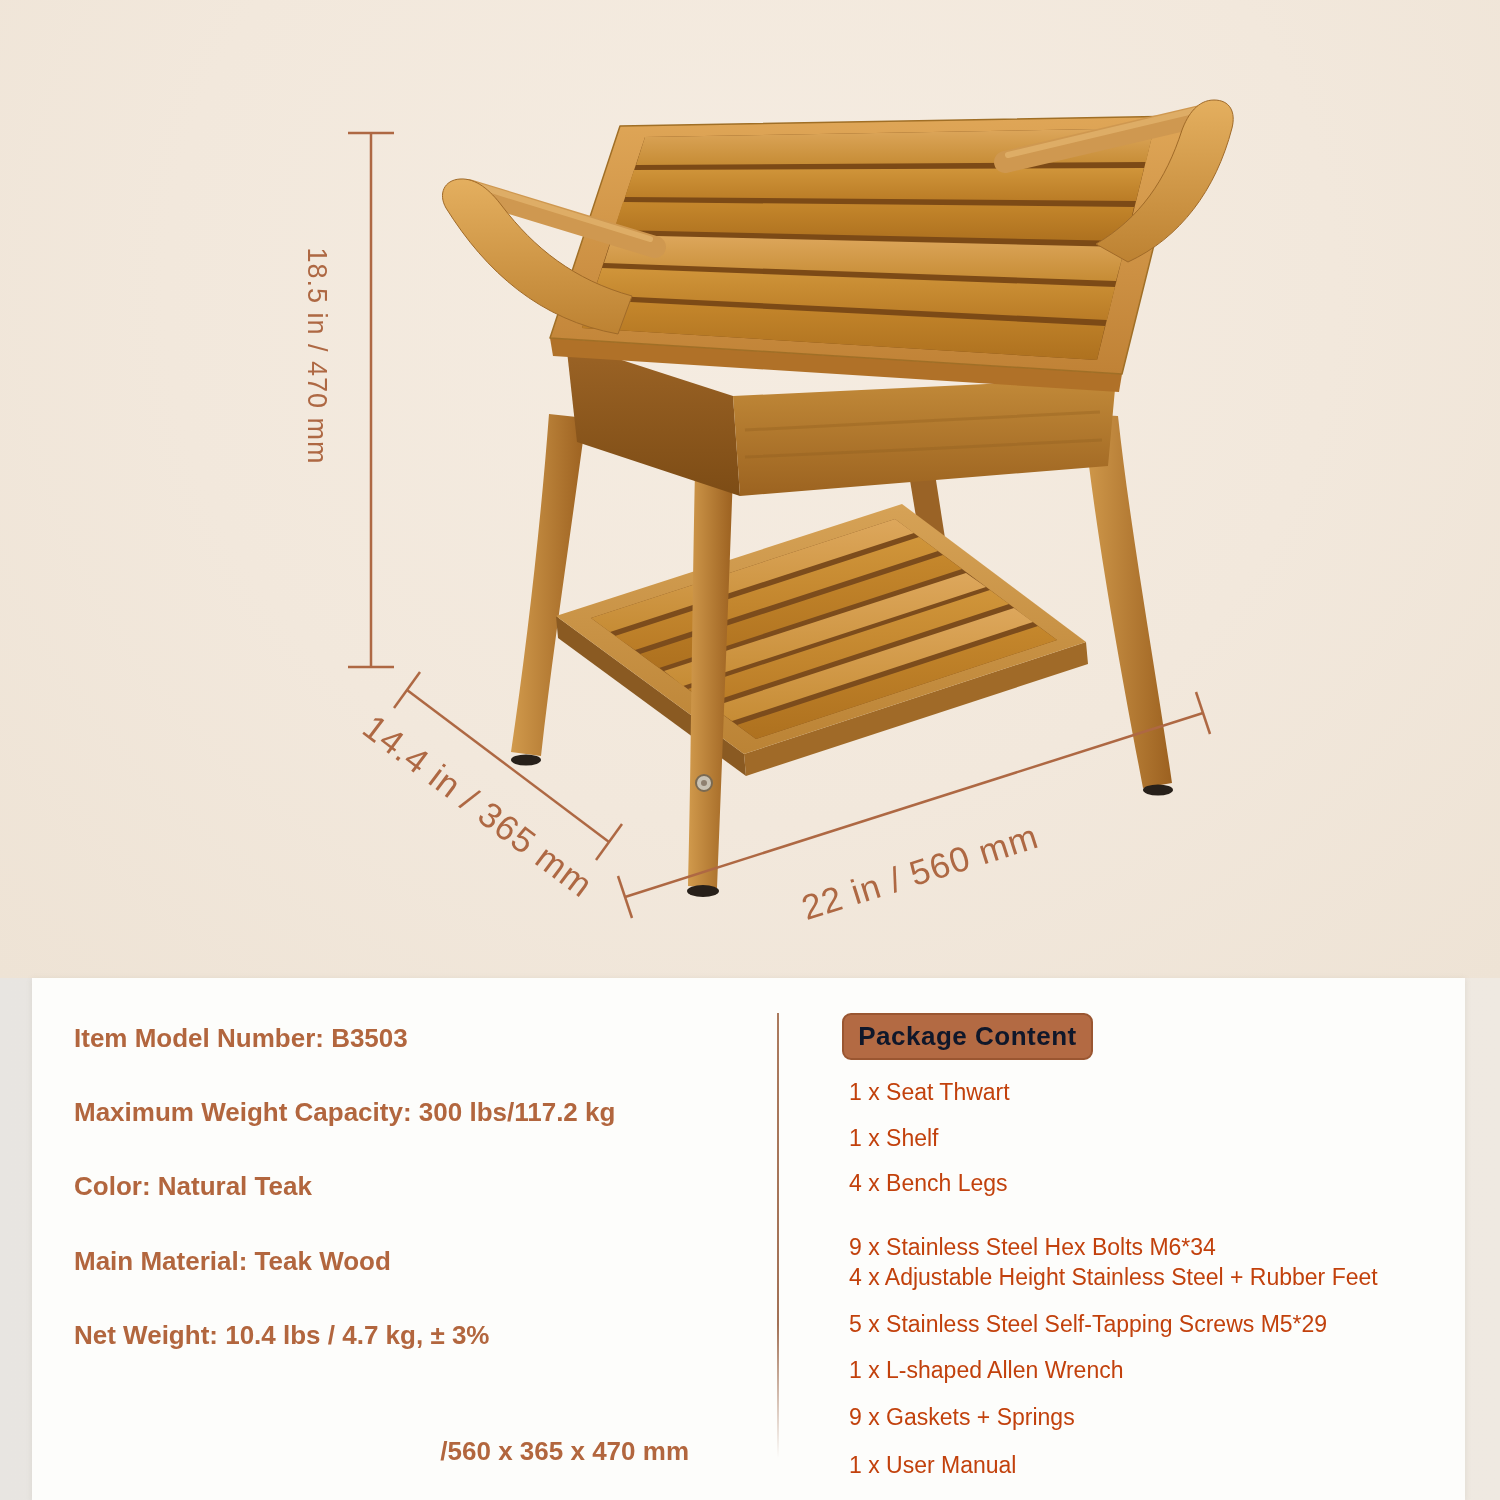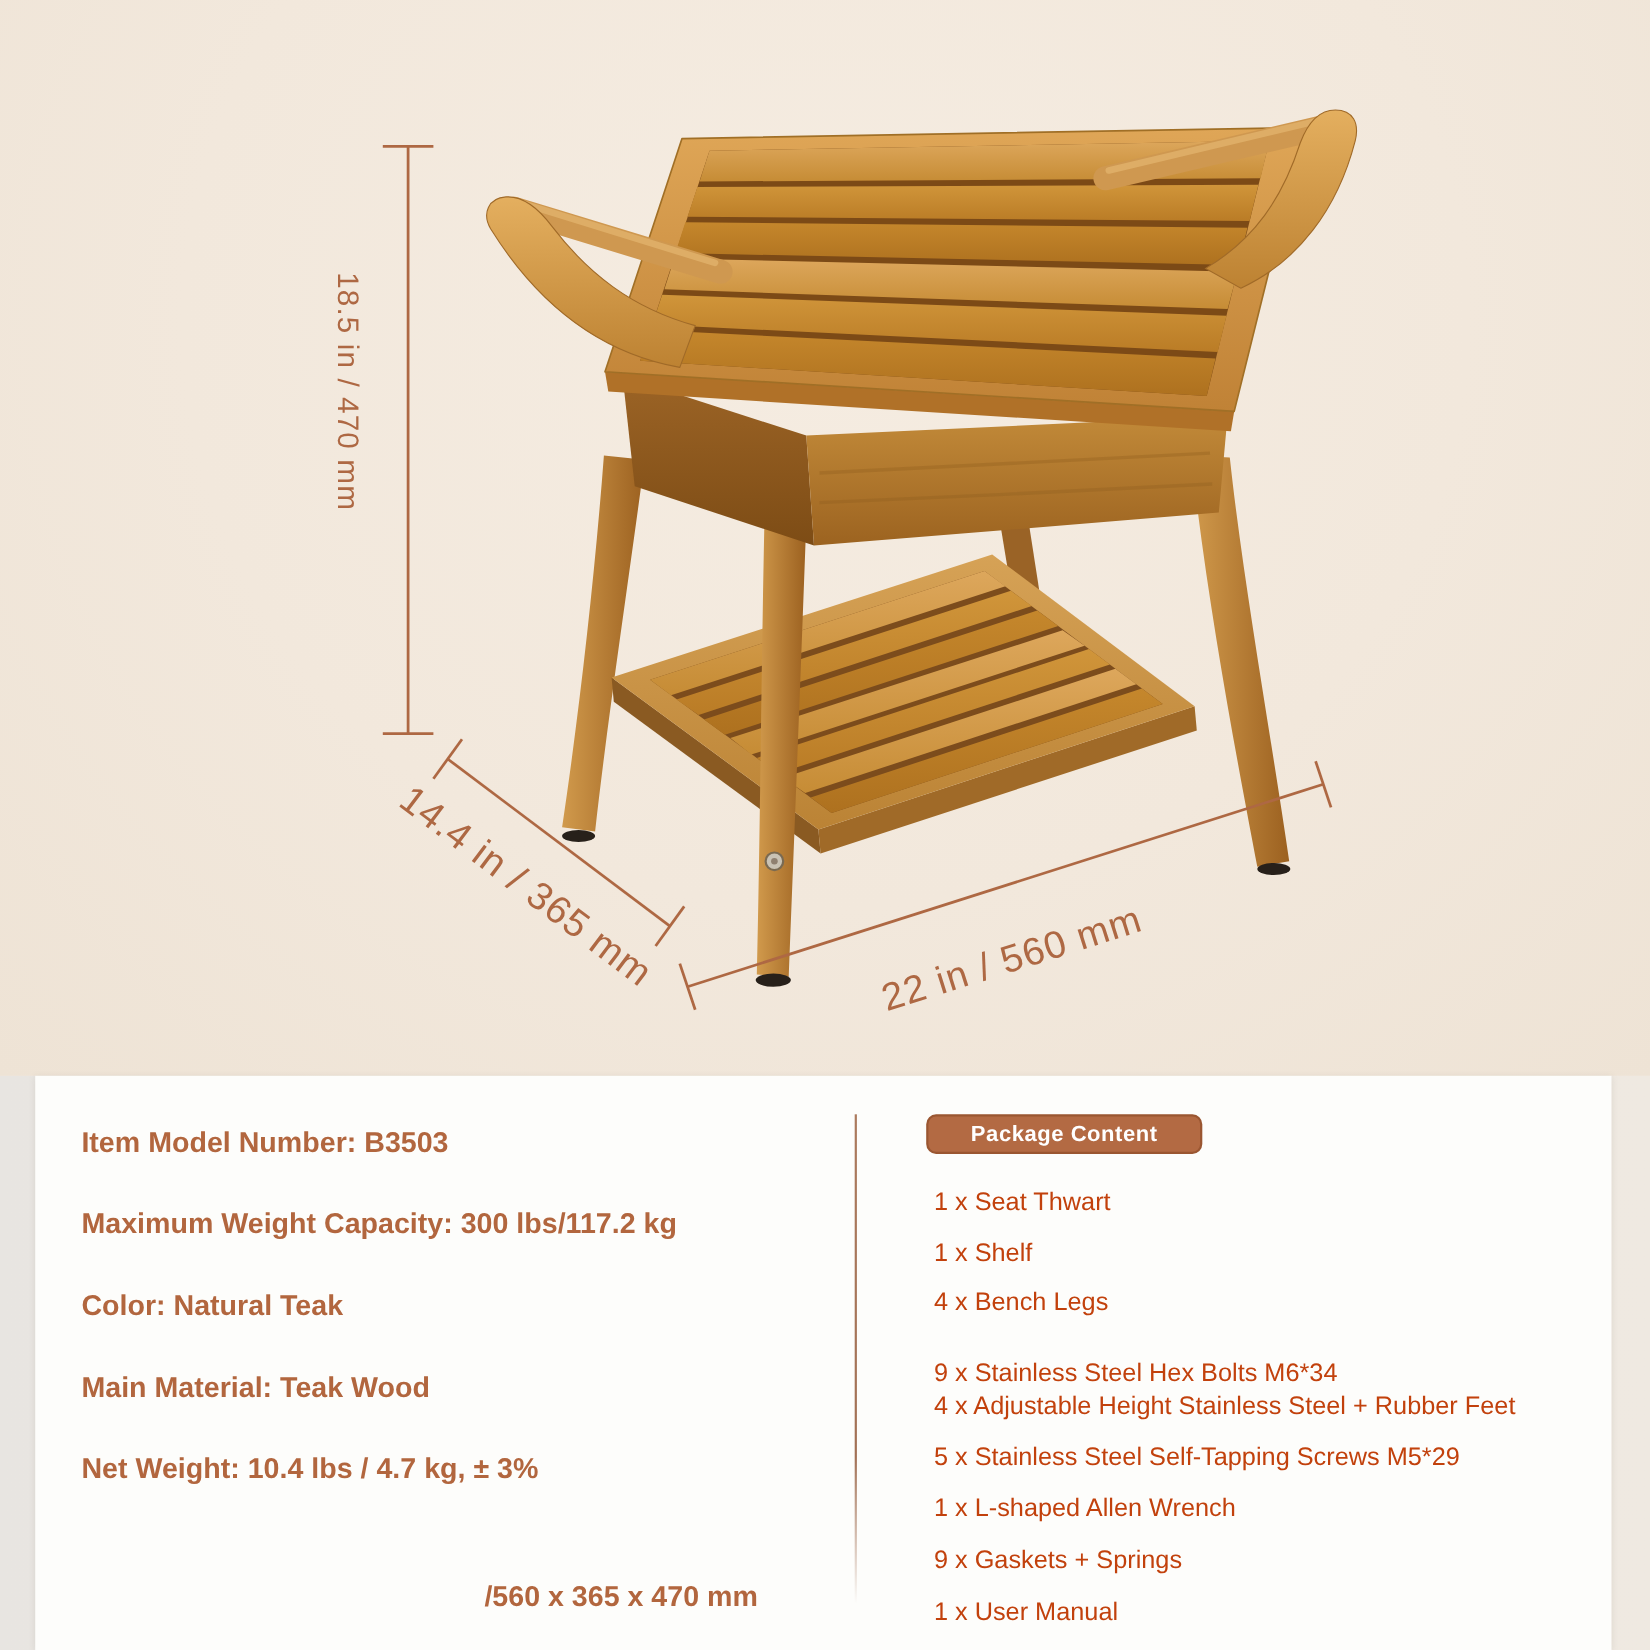--- a/index.html
+++ b/index.html
@@ -16,24 +16,24 @@
   
   .bottom{position:absolute;left:0;top:978px;width:1500px;height:522px;
           background:linear-gradient(90deg,#e8e5e1 0%,#efe9e1 100%);}
   .panel{position:absolute;left:32px;top:0;width:1433px;height:522px;
          background:#fdfdfb;box-shadow:0 1px 6px rgba(120,110,100,.14);}
   .spec-line{position:absolute;left:74px;width:640px;font-weight:bold;font-size:26px;
              line-height:30px;color:#b2663e;white-space:nowrap;}
   .spec-line.right{width:615px;text-align:right;}
   .divider{position:absolute;left:777px;top:1013px;width:2px;height:445px;
            background:linear-gradient(180deg,#ab7a5d 0%,#a27155 70%,rgba(162,113,85,0) 100%);}
-  .pkg-badge{position:absolute;left:842px;top:1013px;width:251px;height:36px;
+  .pkg-badge{position:absolute;left:842px;top:1013px;width:251px;height:47px;
              background:#b36a43;border:2px solid #9a5631;border-radius:9px;
              box-sizing:border-box;display:flex;align-items:center;justify-content:center;
-             color:#ffffff;font-weight:bold;font-size:20px;letter-spacing:.5px;}
+             color:#0f172a;font-weight:bold;font-size:26px;letter-spacing:.5px;}
   .pkg-item{position:absolute;left:849px;font-size:23px;line-height:27px;
             color:#c2410c;white-space:nowrap;}
 </style>
 </head>
 <body>
 
 <div class="canvas">
 
   <div class="top">
 

